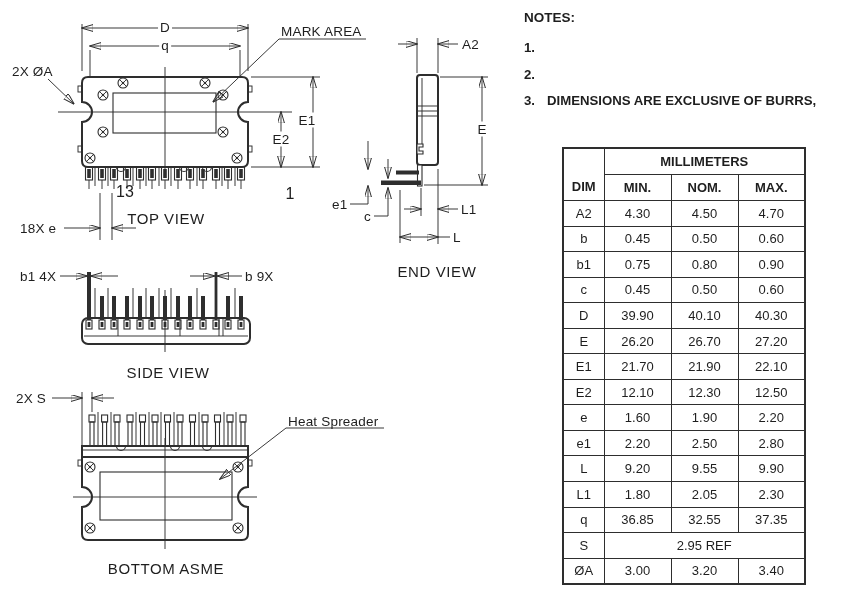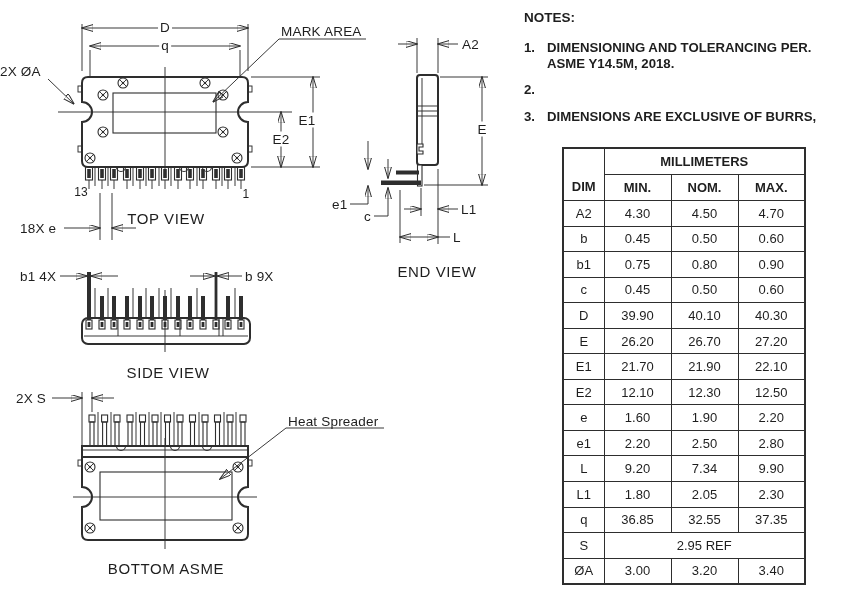--- a/index.html
+++ b/index.html
@@ -10,21 +10,21 @@
   .s2{stroke-width:2;}
   .s1{stroke-width:1.1;}
   .s0{stroke-width:0.95;}
   .fd{fill:#2e2e2e;stroke:none;}
   .fw{fill:#ffffff;}
   .lbl{position:absolute;font-size:13.5px;white-space:nowrap;
        transform:translate(-50%,-50%);letter-spacing:0.2px;}
   .la{transform:translate(0,-50%);}
   .bg{background:#fff;padding:0 2px;}
   .vt{font-size:15px;letter-spacing:0.6px;margin-top:8px;}
-  .sm{font-size:12px;}
+  .sm{font-size:16px;margin-left:44px;}
   .notes{position:absolute;left:524px;top:10px;width:326px;font-weight:bold;}
   .notes-title{font-size:13.5px;margin-bottom:15px;}
   .note{display:flex;margin-bottom:11px;font-size:13.2px;line-height:15.5px;}
   .note-num{width:23px;flex:none;}
   .dim-table{position:absolute;left:562px;top:147px;border-collapse:collapse;
              font-size:13px;border:2px solid #2e2e2e;background:#fff;}
   .dim-table td{border:1.4px solid #2e2e2e;text-align:center;vertical-align:middle;
                 height:24.55px;padding:0 2px;}
   .dim-table tr.hdr td{height:25px;font-weight:bold;}
   .dim-table td.cd{vertical-align:bottom;padding-bottom:6px;}
@@ -258,21 +258,21 @@
     <line class="s0" x1="114" y1="398" x2="92" y2="398" marker-end="url(#ar)"></line>
 
     <line class="s0" x1="286" y1="428" x2="384" y2="428"></line>
     <line class="s0" x1="286" y1="428" x2="220" y2="479" marker-end="url(#ar)"></line>
   </g>
 </svg>
 
 <span class="lbl bg" style="left:165px;top:27px">D</span>
 <span class="lbl bg" style="left:165px;top:45px">q</span>
 <span class="lbl la" style="left:281px;top:31px">MARK AREA</span>
-<span class="lbl la" style="left:0;top:71px">2X ØA</span>
+<span class="lbl la" style="left:12px;top:71px">2X ØA</span>
 <span class="lbl bg" style="left:307px;top:120px">E1</span>
 <span class="lbl bg" style="left:281px;top:139px">E2</span>
 <span class="lbl sm" style="left:81px;top:192px">13</span>
 <span class="lbl sm" style="left:246px;top:194px">1</span>
 <span class="lbl vt" style="left:166px;top:210px">TOP VIEW</span>
 <span class="lbl la" style="left:20px;top:228px">18X e</span>
 
 <span class="lbl la" style="left:462px;top:44px">A2</span>
 <span class="lbl bg" style="left:482px;top:129px">E</span>
 <span class="lbl la" style="left:332px;top:204px">e1</span>
@@ -286,24 +286,20 @@
 <span class="lbl vt" style="left:168px;top:364px">SIDE VIEW</span>
 
 <span class="lbl la" style="left:16px;top:398px">2X S</span>
 <span class="lbl la" style="left:288px;top:421px">Heat Spreader</span>
 <span class="lbl vt" style="left:166px;top:560px">BOTTOM ASME</span>
 
 <div class="notes">
   <div class="notes-title">NOTES:</div>
   <div class="note">
     <span class="note-num">1.</span>
-    <div class="note-text">
-      <div>DIMENSIONING AND TOLERANCING PER.</div>
-      <div>ASME Y14.5M, 2018.</div>
-    </div>
   </div>
   <div class="note">
     <span class="note-num">2.</span>
   </div>
   <div class="note">
     <span class="note-num">3.</span>
     <div class="note-text">
       <div>DIMENSIONS ARE EXCLUSIVE OF BURRS,</div>
     </div>
   </div>
@@ -382,21 +378,21 @@
         </tr>
     <tr>
           <td>e1</td>
           <td>2.20</td>
           <td>2.50</td>
           <td>2.80</td>
         </tr>
     <tr>
           <td>L</td>
           <td>9.20</td>
-          <td>7.34</td>
+          <td>9.55</td>
           <td>9.90</td>
         </tr>
     <tr>
           <td>L1</td>
           <td>1.80</td>
           <td>2.05</td>
           <td>2.30</td>
         </tr>
     <tr>
           <td>q</td>

